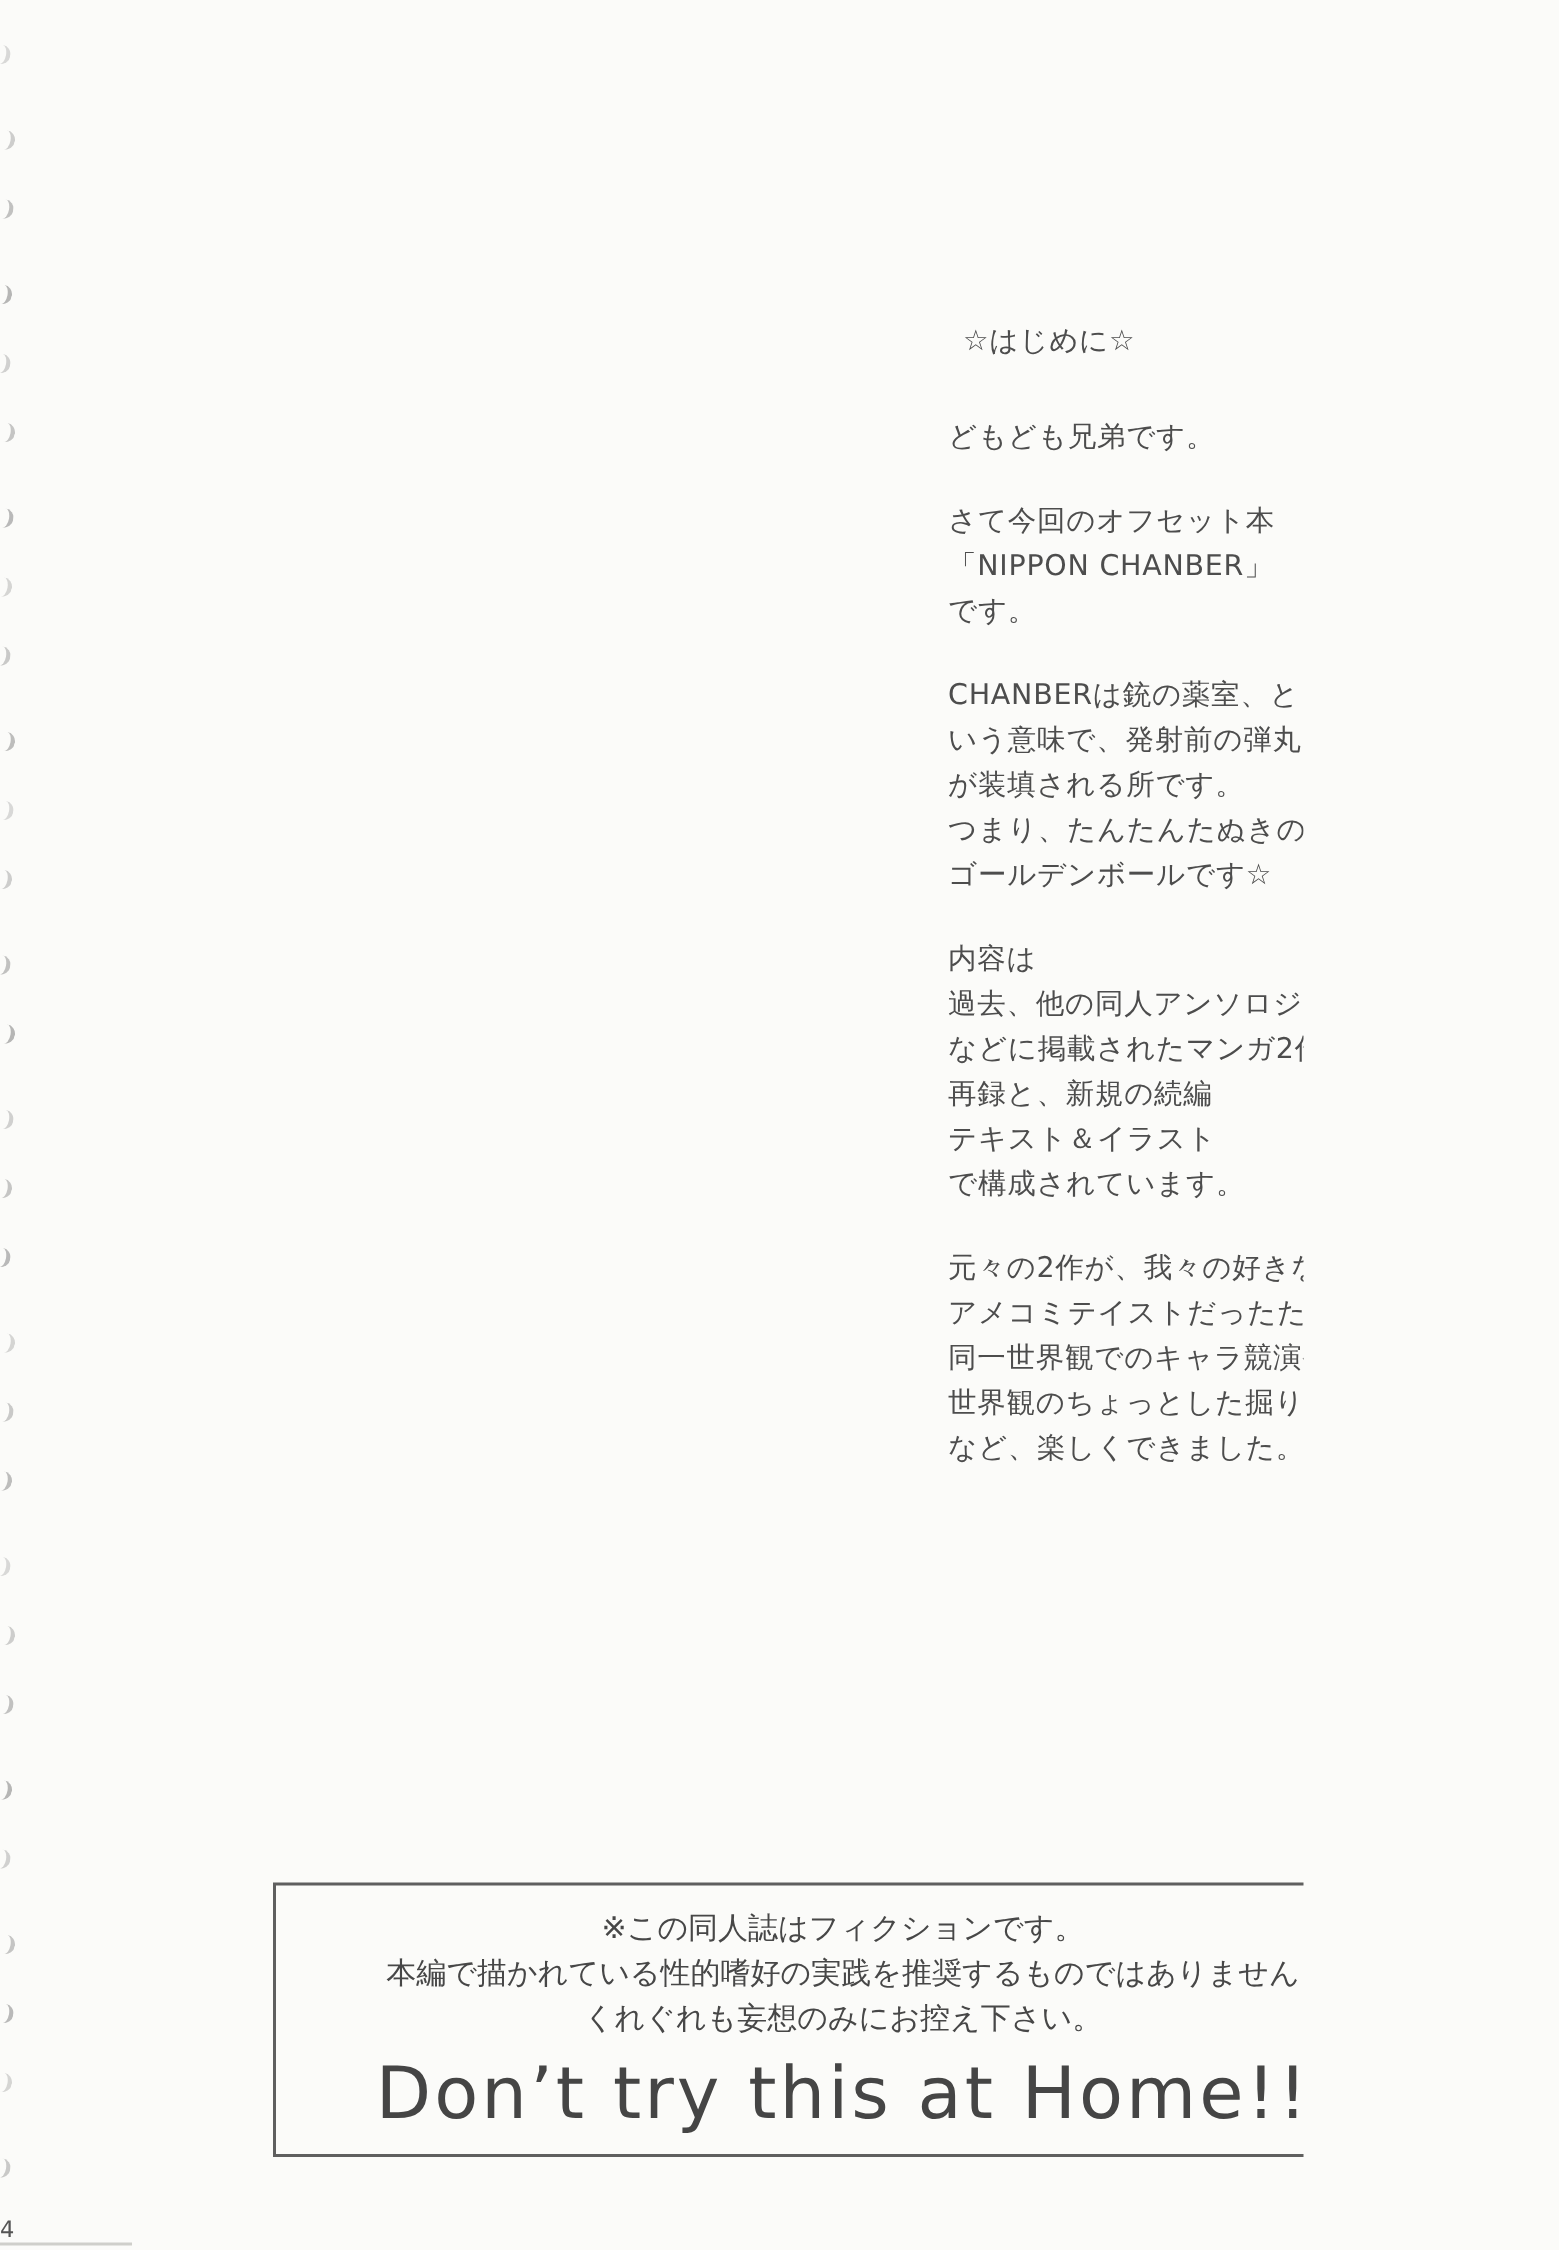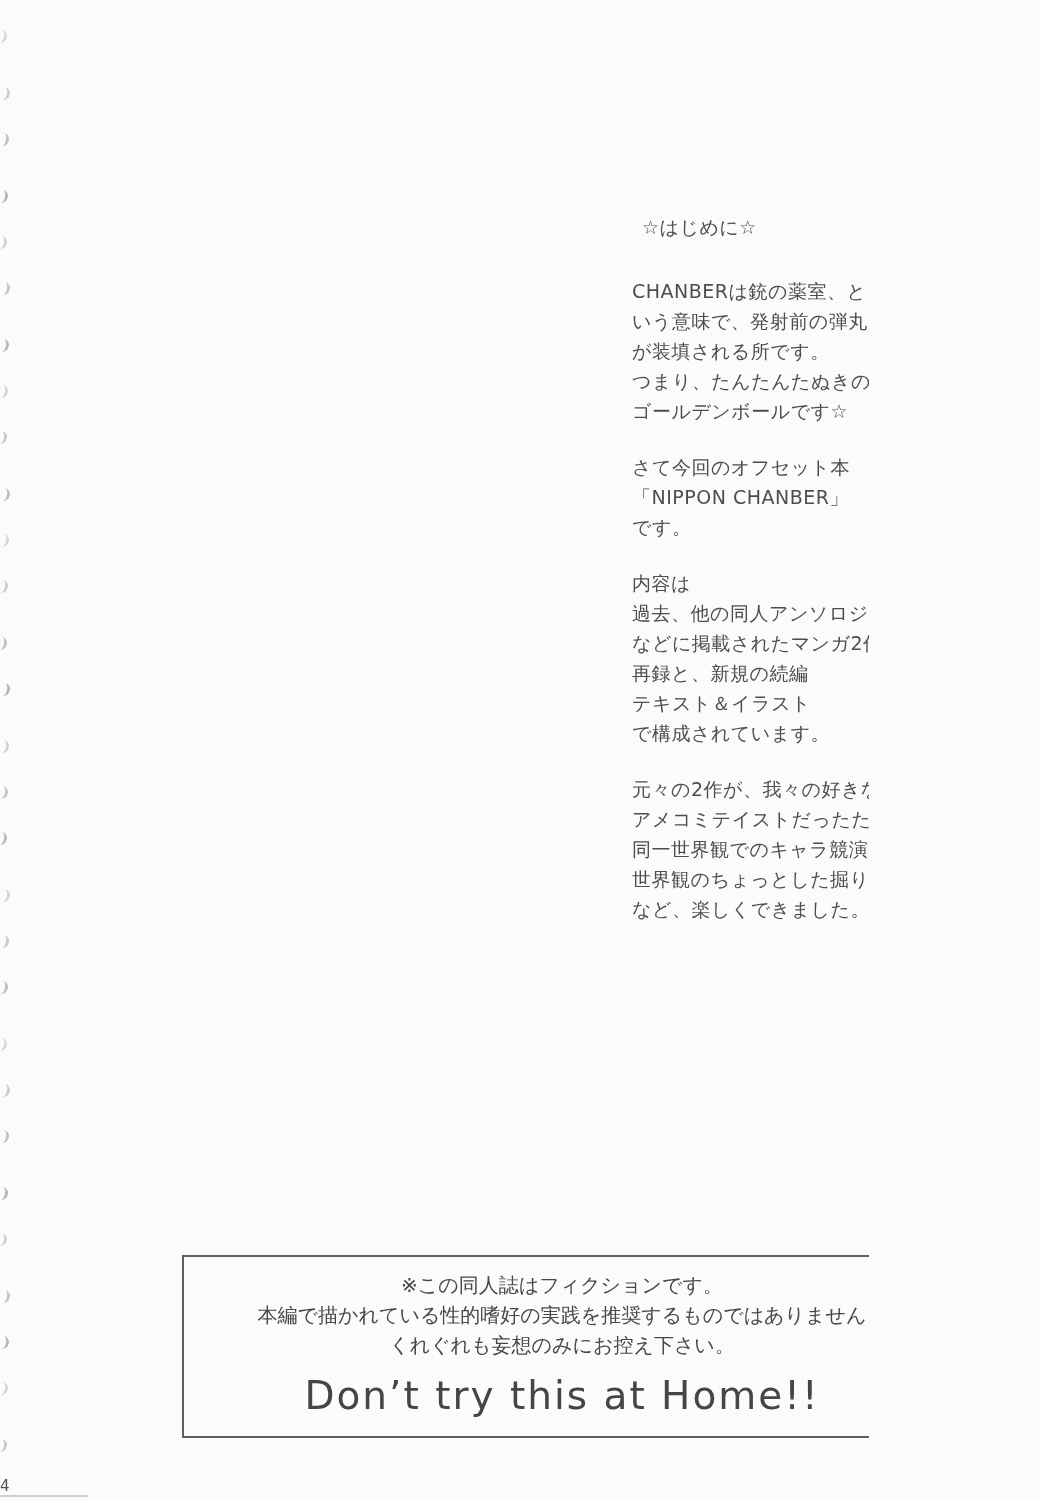--- a/index.html
+++ b/index.html
@@ -61,21 +61,21 @@
     padding-left: 47px;
   }
   .disclaimer-lines {
     white-space: pre-line;
     font-size: 20px;
     line-height: 30px;
     margin: 13px 0 0 0;
     color: #474747;
   }
   .slogan {
-    font-size: 39px;
+    font-size: 48px;
     line-height: 48px;
     margin: 12px 0 0 0;
     letter-spacing: 2px;
     color: #454545;
     font-weight: normal;
   }
   .page-number {
     position: absolute;
     left: 0px;
     top: 1477px;
@@ -124,28 +124,29 @@
       <span class="binding-mark" style="top: 1233px; left: -3px; opacity: 0.43;"></span>
       <span class="binding-mark" style="top: 1290px; left: 0px; opacity: 0.55;"></span>
       <span class="binding-mark" style="top: 1336px; left: -1px; opacity: 0.67;"></span>
       <span class="binding-mark" style="top: 1382px; left: -2px; opacity: 0.39;"></span>
       <span class="binding-mark" style="top: 1439px; left: -3px; opacity: 0.51;"></span>
     </div>
 
   <div class="text-column">
     <h1 class="title">☆はじめに☆</h1>
     <div id="intro-paragraphs">
+        <p class="para">どもども兄弟です。</p>
+        <p class="para">さて今回のオフセット本
+「NIPPON CHANBER」
+です。</p>
         <p class="para">CHANBERは銃の薬室、と
 いう意味で、発射前の弾丸
 が装填される所です。
 つまり、たんたんたぬきの
 ゴールデンボールです☆</p>
-        <p class="para">さて今回のオフセット本
-「NIPPON CHANBER」
-です。</p>
         <p class="para">内容は
 過去、他の同人アンソロジー
 などに掲載されたマンガ2作の
 再録と、新規の続編
 テキスト＆イラスト
 で構成されています。</p>
         <p class="para">元々の2作が、我々の好きな
 アメコミテイストだったため、
 同一世界観でのキャラ競演や、
 世界観のちょっとした掘り下げ

